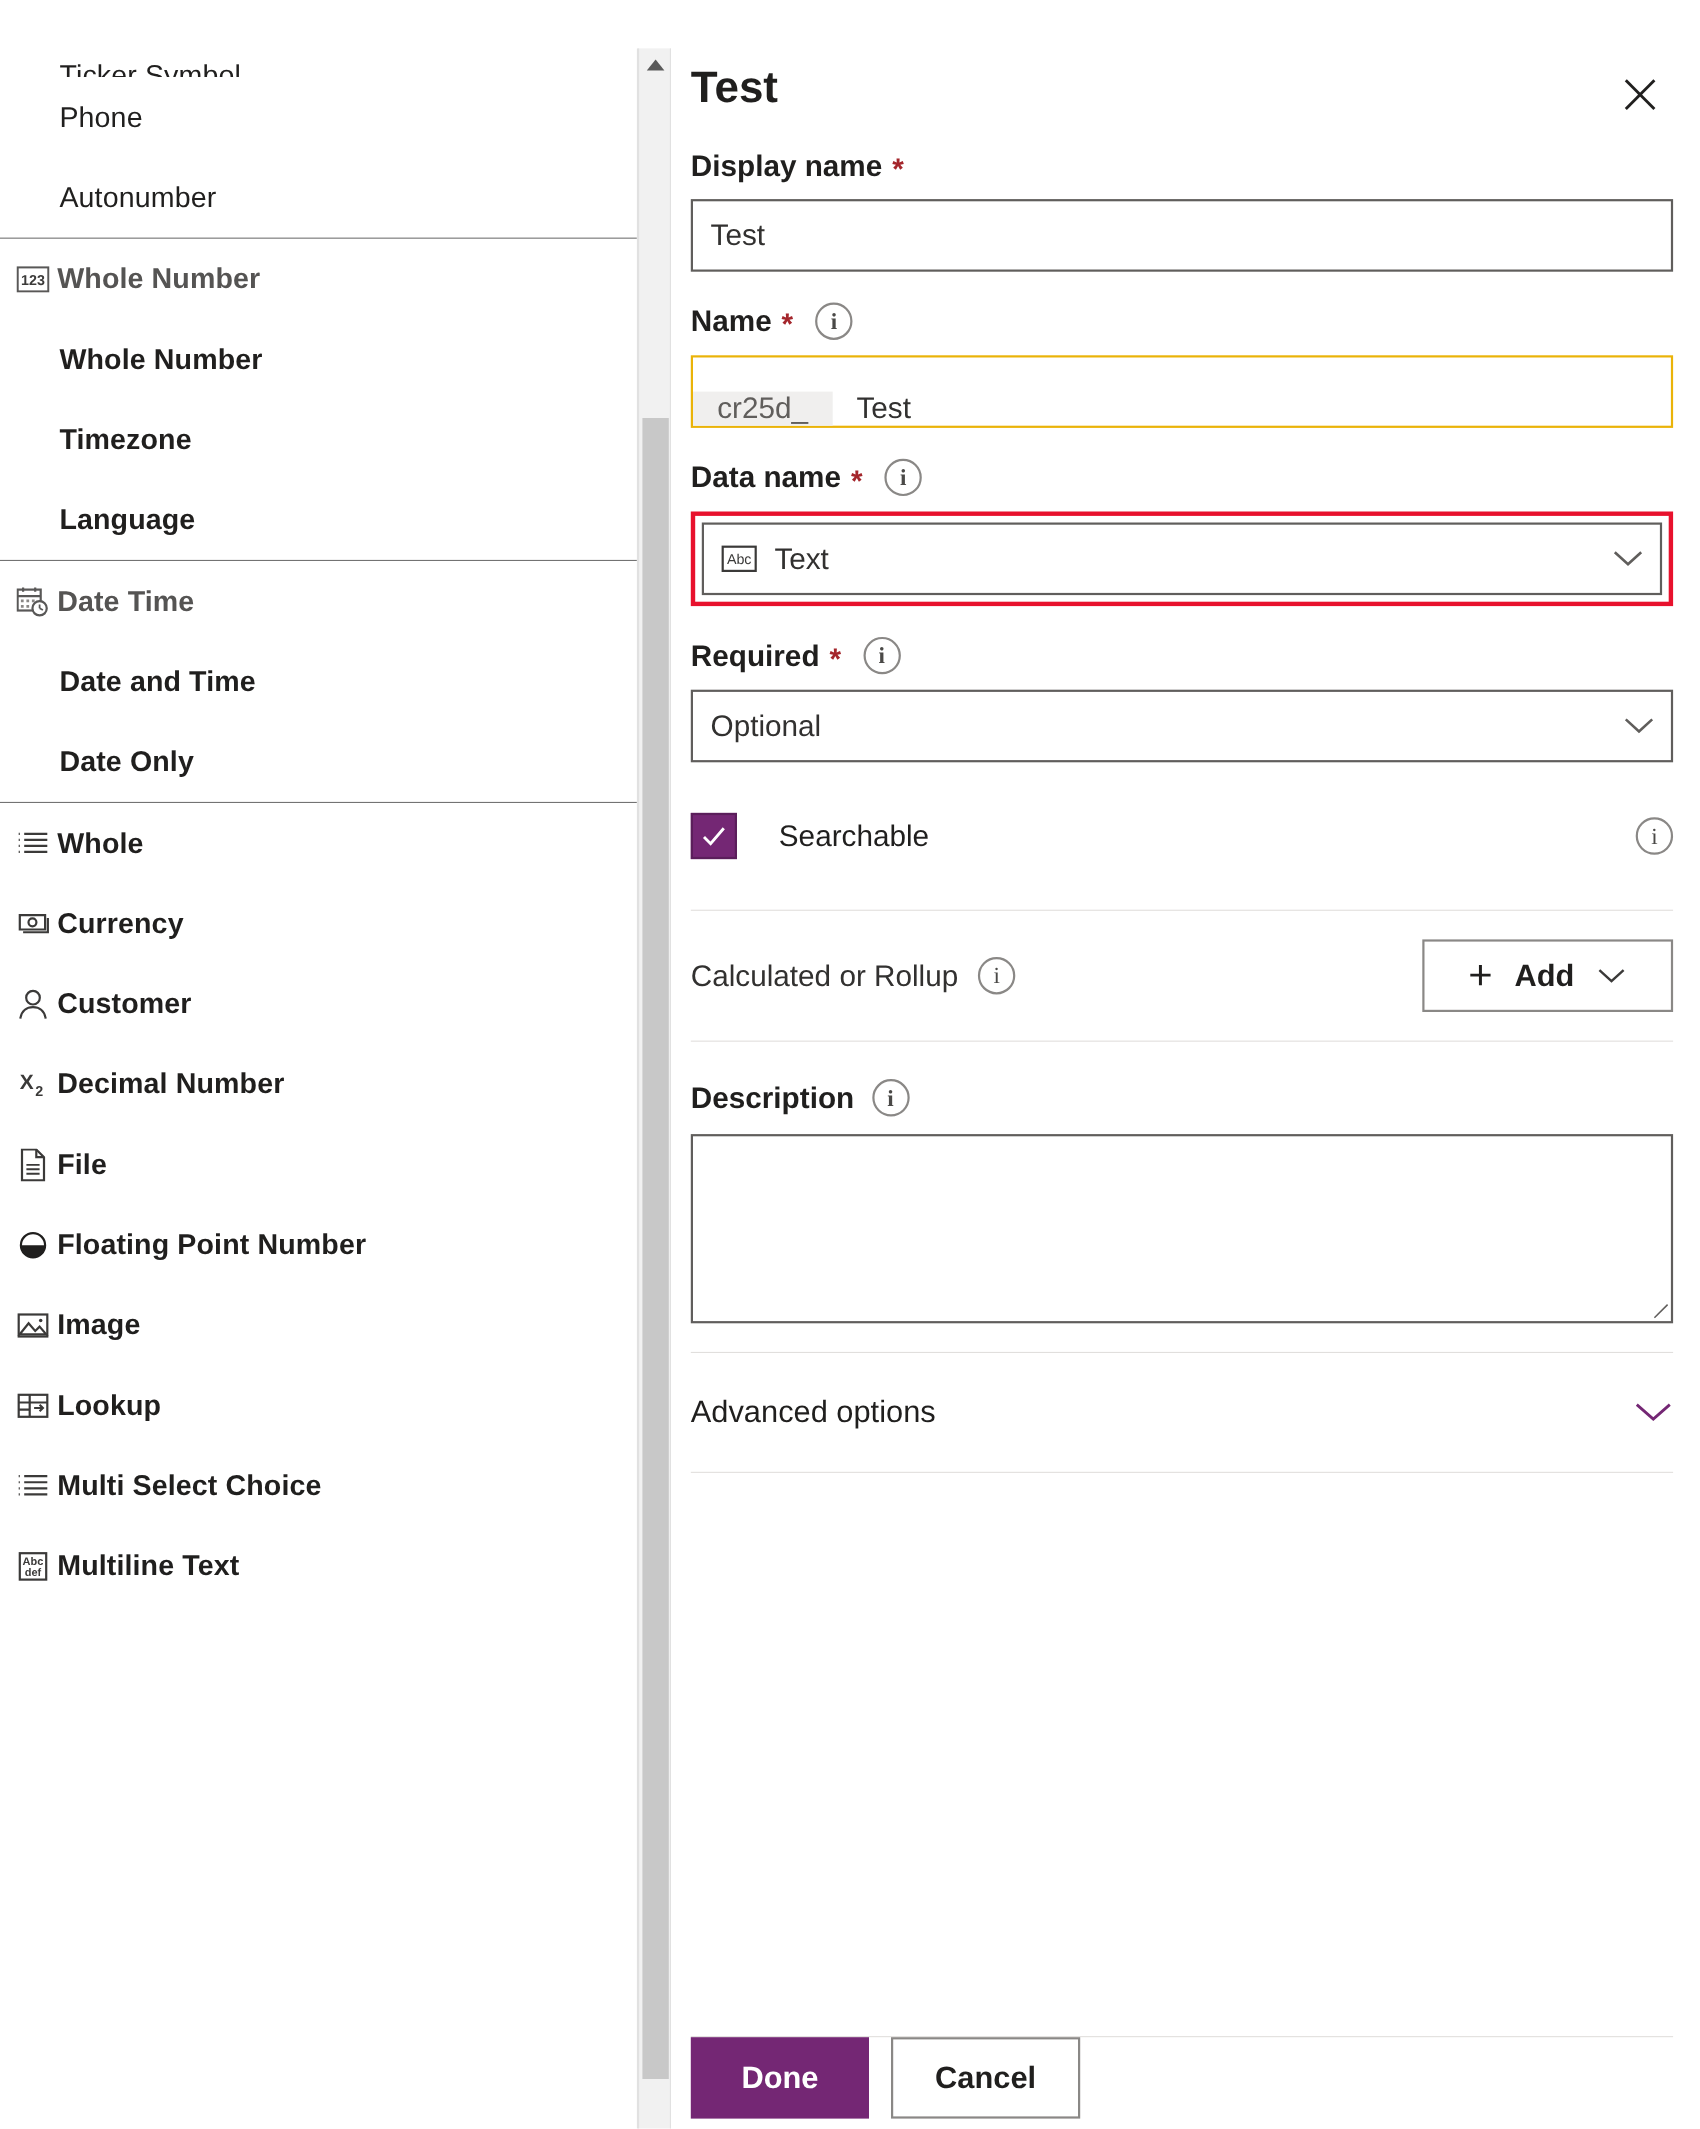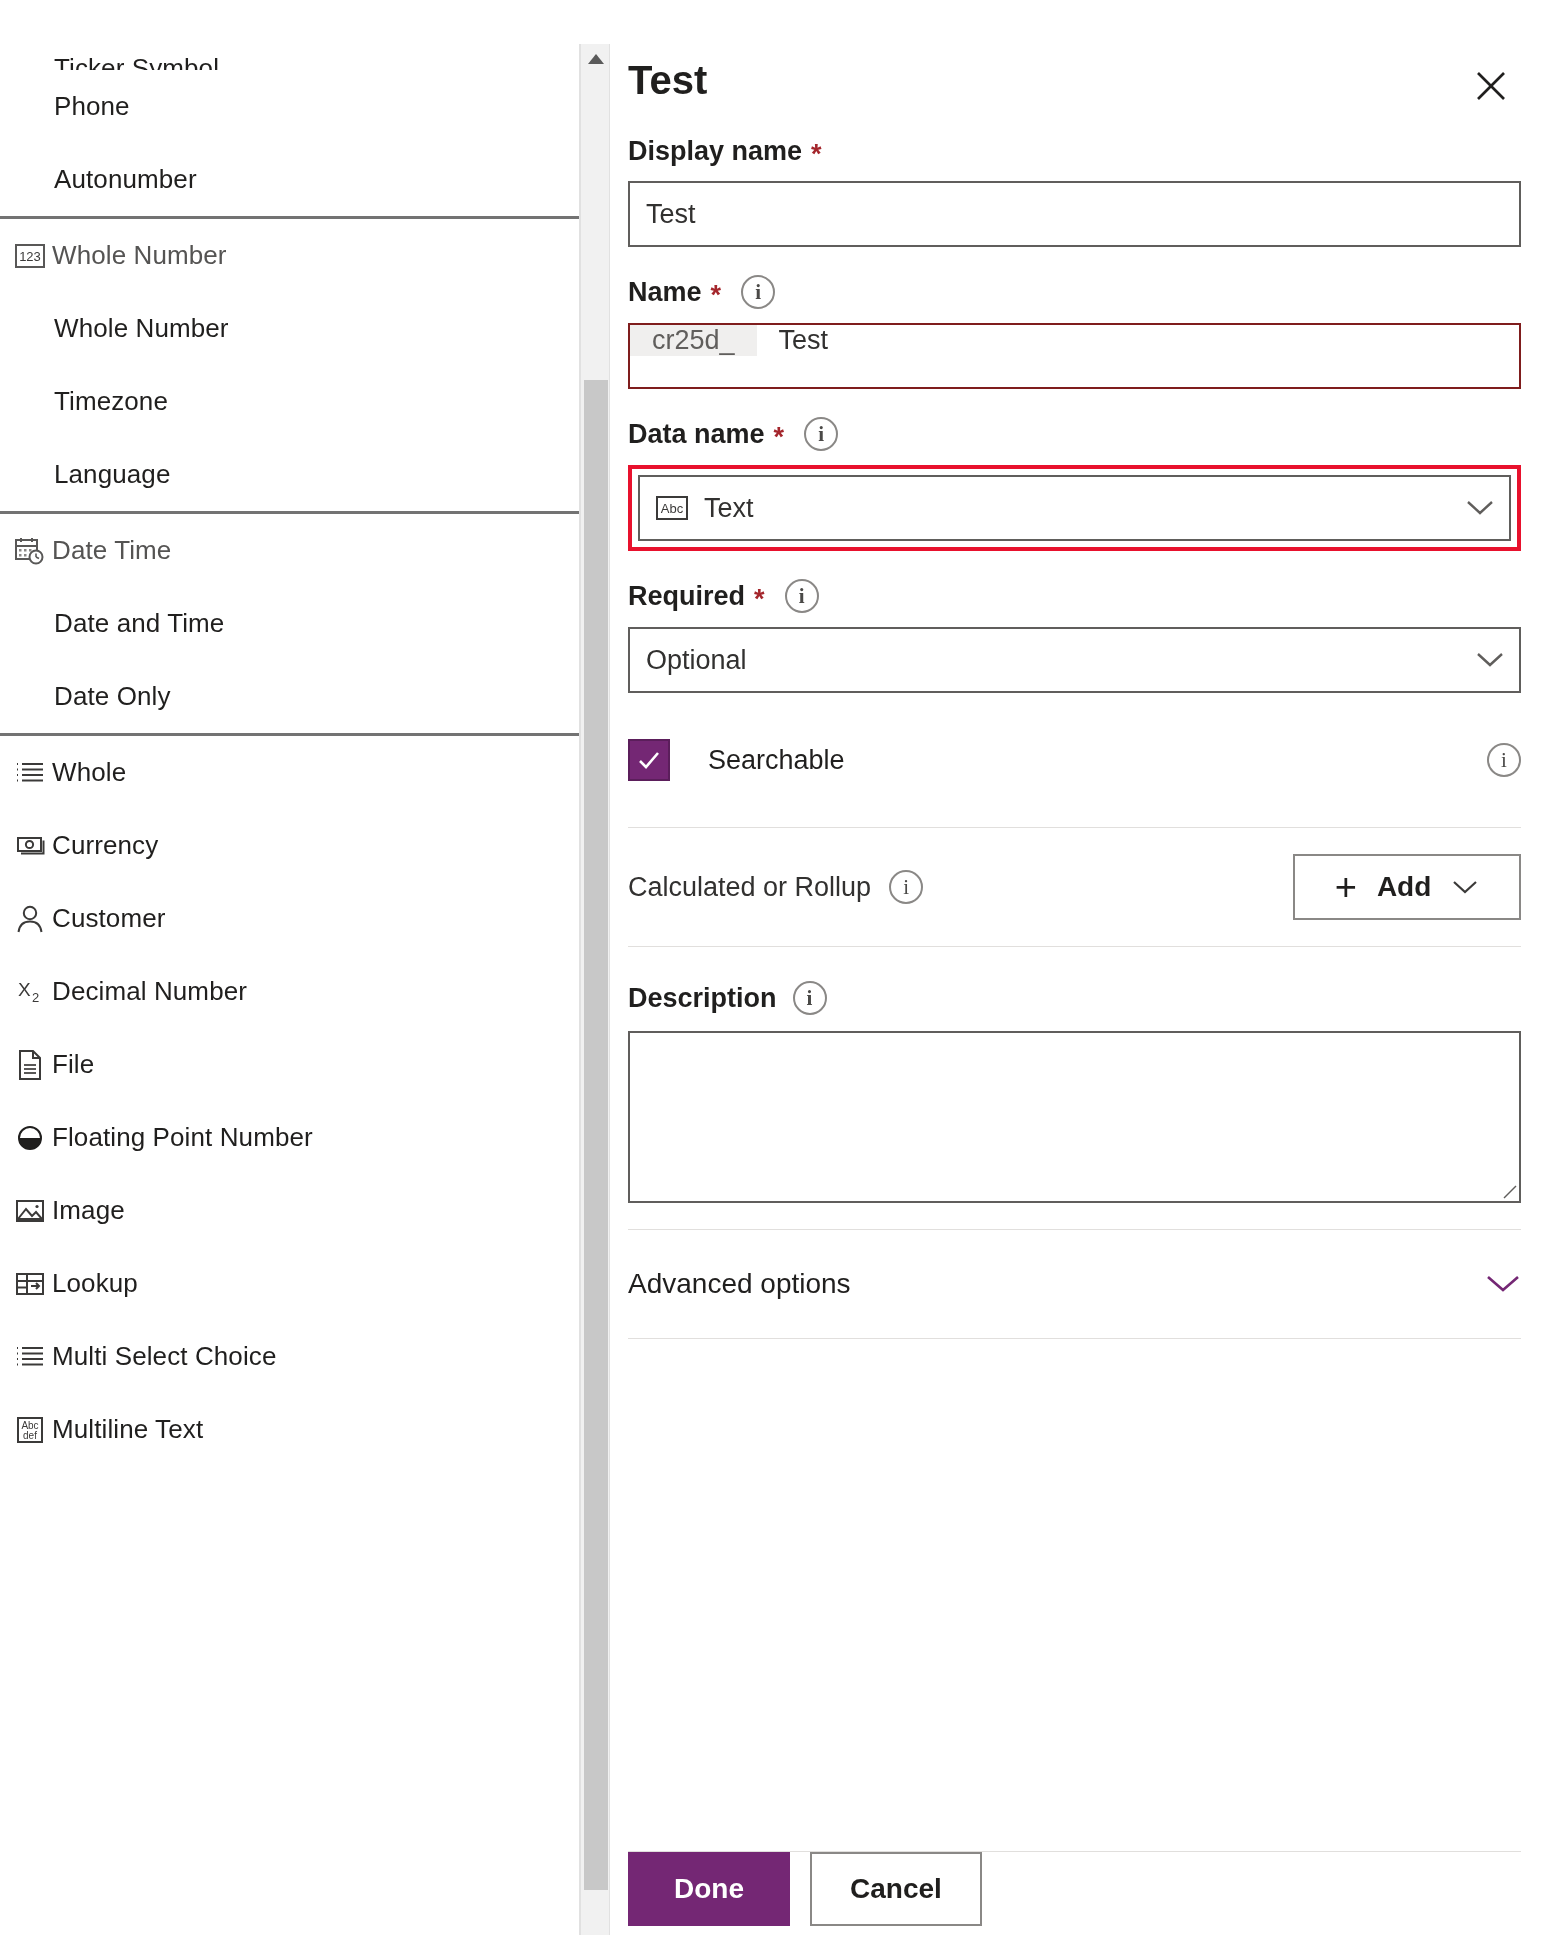--- a/index.html
+++ b/index.html
@@ -20,21 +20,21 @@
   
   .typelist {
     position: relative;
     width: 580px;
     height: 1935px;
     background: #ffffff;
     border-right: 1px solid #e1e1e1;
     overflow: hidden;
   }
   .tl-group { position: relative; }
-  .tl-group + .tl-group { border-top: 3px solid #737373; }
+  .tl-group + .tl-group { border-top: 1px solid #737373; font-weight: bold; }
   .tl-row {
     display: flex;
     align-items: center;
     height: 73px;
     padding-left: 8px;
     cursor: pointer;
   }
   .tl-icon {
     width: 44px;
     min-width: 44px;
@@ -157,24 +157,24 @@
     display: flex;
     align-items: center;
     padding: 0 16px;
     font-size: 27px;
     color: #323130;
   }
   .textbox .val { color: #323130; }
 
   .namebox {
     height: 66px;
-    border: 2px solid #7f1d1d;
+    border: 2px solid #eab308;
     background: #fff;
     display: flex;
-    align-items: flex-start;
+    align-items: flex-end;
   }
   .namebox .prefix {
     background: #f0efee;
     display: flex; align-items: center;
     padding: 0 22px;
     font-size: 27px;
     color: #605e5c;
   }
   .namebox .nval {
     display: flex; align-items: center;

